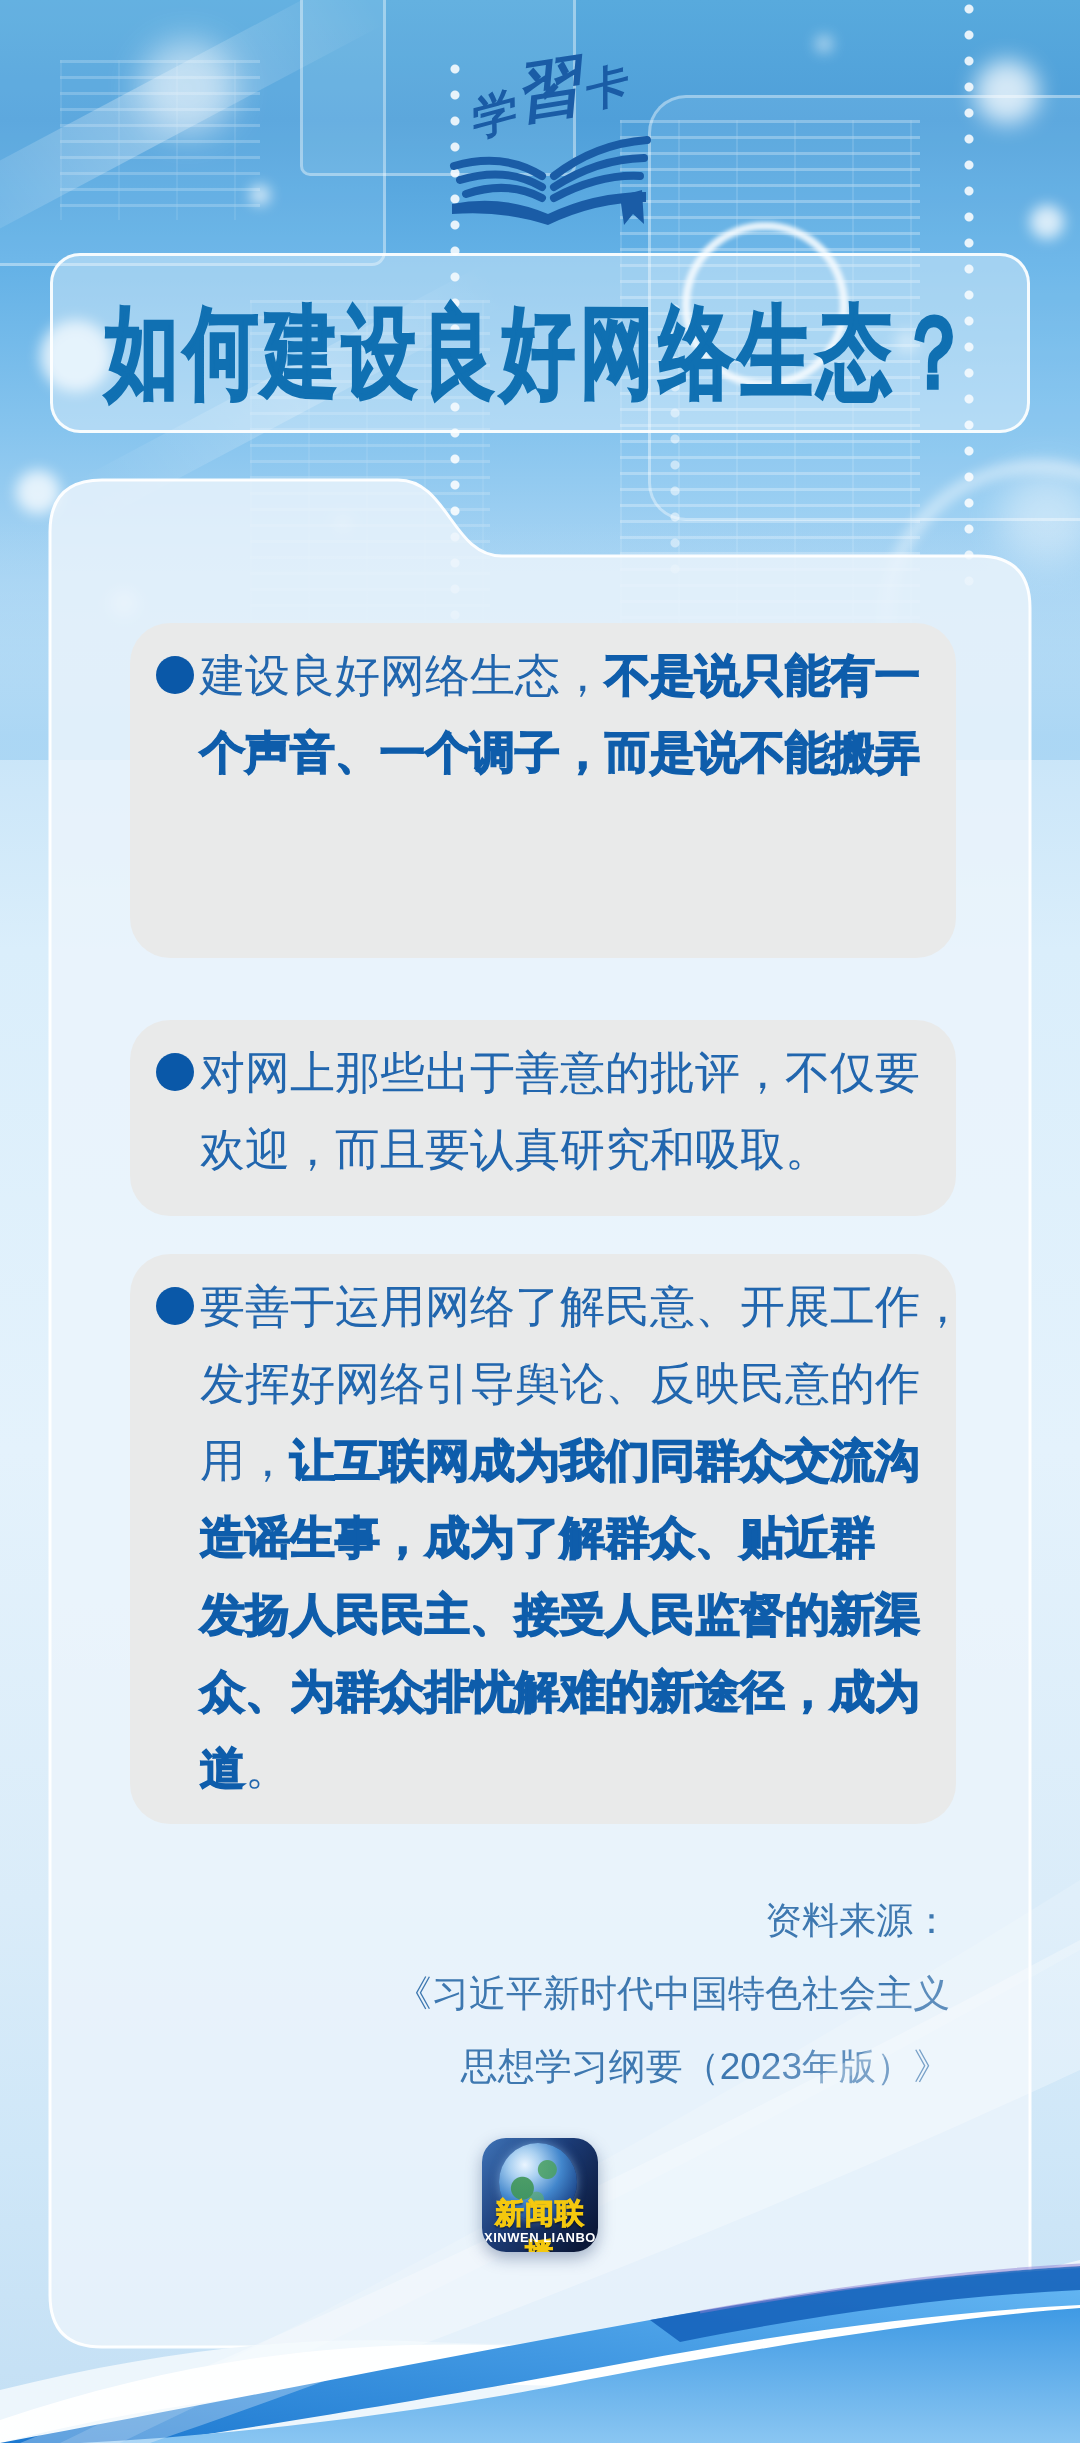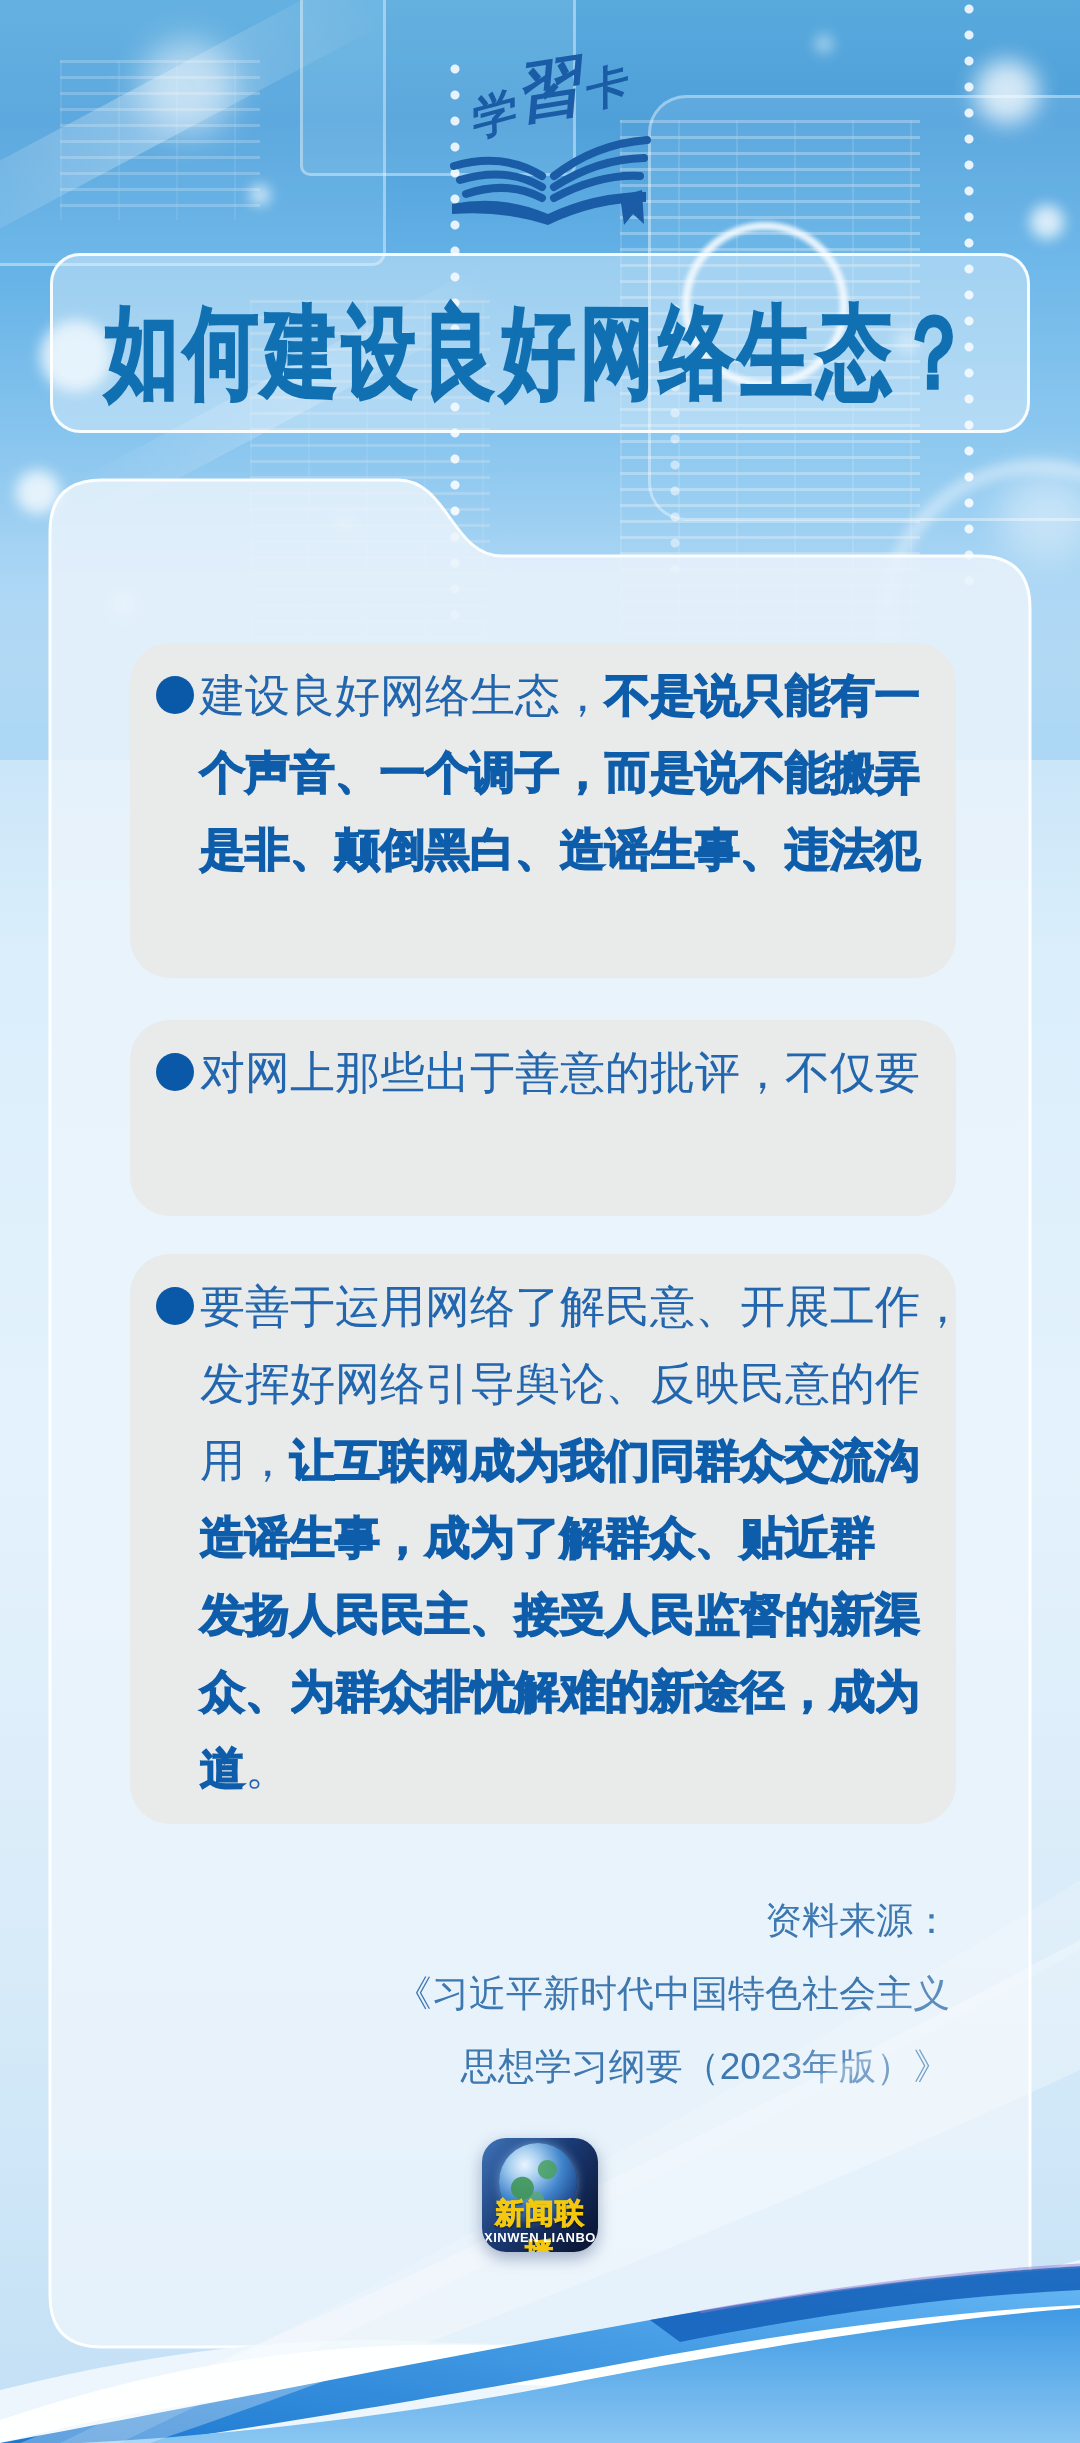--- a/index.html
+++ b/index.html
@@ -35,21 +35,21 @@
   .title-text{display:inline-block;white-space:nowrap;font-size:100px;font-weight:900;
       letter-spacing:7px;color:#1070b2;-webkit-text-stroke:2.5px #1070b2;transform:scaleX(.74);}
   
   .card-svg{position:absolute;left:0;top:0;z-index:4;}
   
   .block{position:absolute;left:130px;width:826px;background:#e9eaea;border-radius:40px;z-index:5;box-sizing:border-box;}
   .block .dot{position:absolute;left:26px;top:33px;width:38px;height:38px;border-radius:50%;background:#0a58a8;}
   .block .lines{margin-left:70px;margin-right:14px;padding-top:14px;}
   .line{height:77px;line-height:77px;white-space:nowrap;font-size:45px;color:#2166ae;}
   .line .b{color:#0e5dab;font-weight:900;-webkit-text-stroke:1.6px #0e5dab;}
-  .blk1{top:643px;height:335px;}
+  .blk1{top:623px;height:335px;}
   .blk2{top:1020px;height:196px;}
   .blk3{top:1254px;height:570px;}
   
   .source{position:absolute;right:130px;top:1884px;z-index:6;text-align:right;
       font-size:37px;line-height:73px;color:#3e78b0;}
   
   .waves{position:absolute;left:0;top:1880px;z-index:7;pointer-events:none;}
   
   .aicon{position:absolute;left:482px;top:2138px;width:116px;height:114px;z-index:9;border-radius:24px;
       background:linear-gradient(128deg,#3f74b8 0%,#1b3a74 45%,#0b1838 90%);
@@ -123,27 +123,27 @@
   <svg class="card-svg" width="1080" height="2443" viewBox="0 0 1080 2443">
     <path d="M50,532 Q50,480 102,480 L398,480 C448,480 452,556 502,556 L978,556 Q1030,556 1030,608
              L1030,2295 Q1030,2347 978,2347 L102,2347 Q50,2347 50,2295 Z" fill="rgba(236,244,251,0.82)" stroke="rgba(255,255,255,0.95)" stroke-width="3"></path>
   </svg>
 
   <div class="block blk1">
     <span class="dot"></span>
     <div class="lines">
         <div class="line"><span class="r">建设良好网络生态，</span><span class="b">不是说只能有一</span></div>
         <div class="line"><span class="b">个声音、一个调子，而是说不能搬弄</span></div>
-        <div class="line"><span class="b">是非、颠倒黑白、造谣生事、违法犯</span></div>
       </div>
   </div>
   <div class="block blk2">
     <span class="dot"></span>
     <div class="lines">
         <div class="line"><span class="r">对网上那些出于善意的批评，不仅要</span></div>
+        <div class="line"><span class="r">欢迎，而且要认真研究和吸取。</span></div>
       </div>
   </div>
   <div class="block blk3">
     <span class="dot"></span>
     <div class="lines">
         <div class="line"><span class="r">要善于运用网络了解民意、开展工作，</span></div>
         <div class="line"><span class="r">发挥好网络引导舆论、反映民意的作</span></div>
         <div class="line"><span class="r">用，</span><span class="b">让互联网成为我们同群众交流沟</span></div>
         <div class="line"><span class="b">造谣生事，成为了解群众、贴近群</span></div>
         <div class="line"><span class="b">发扬人民民主、接受人民监督的新渠</span></div>

